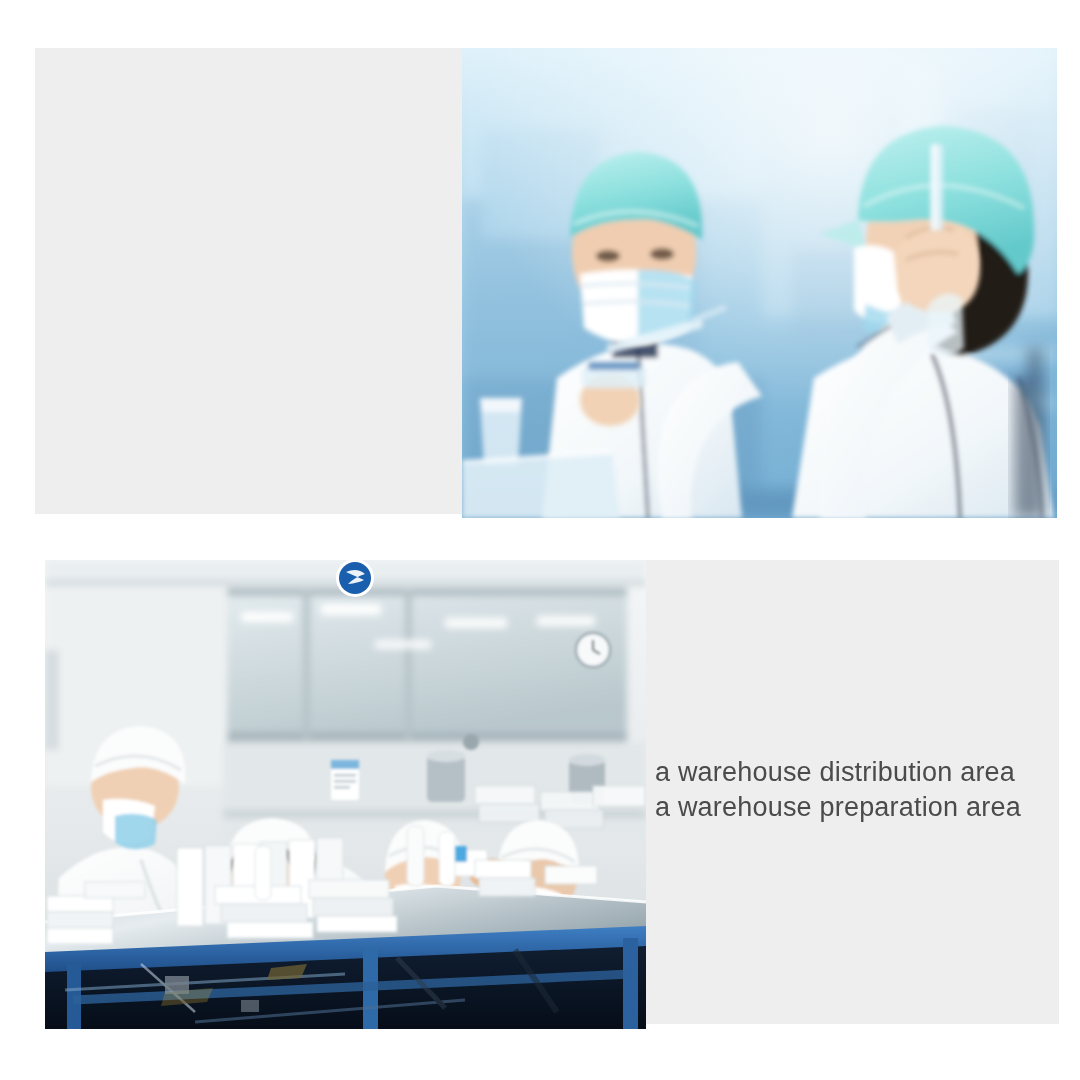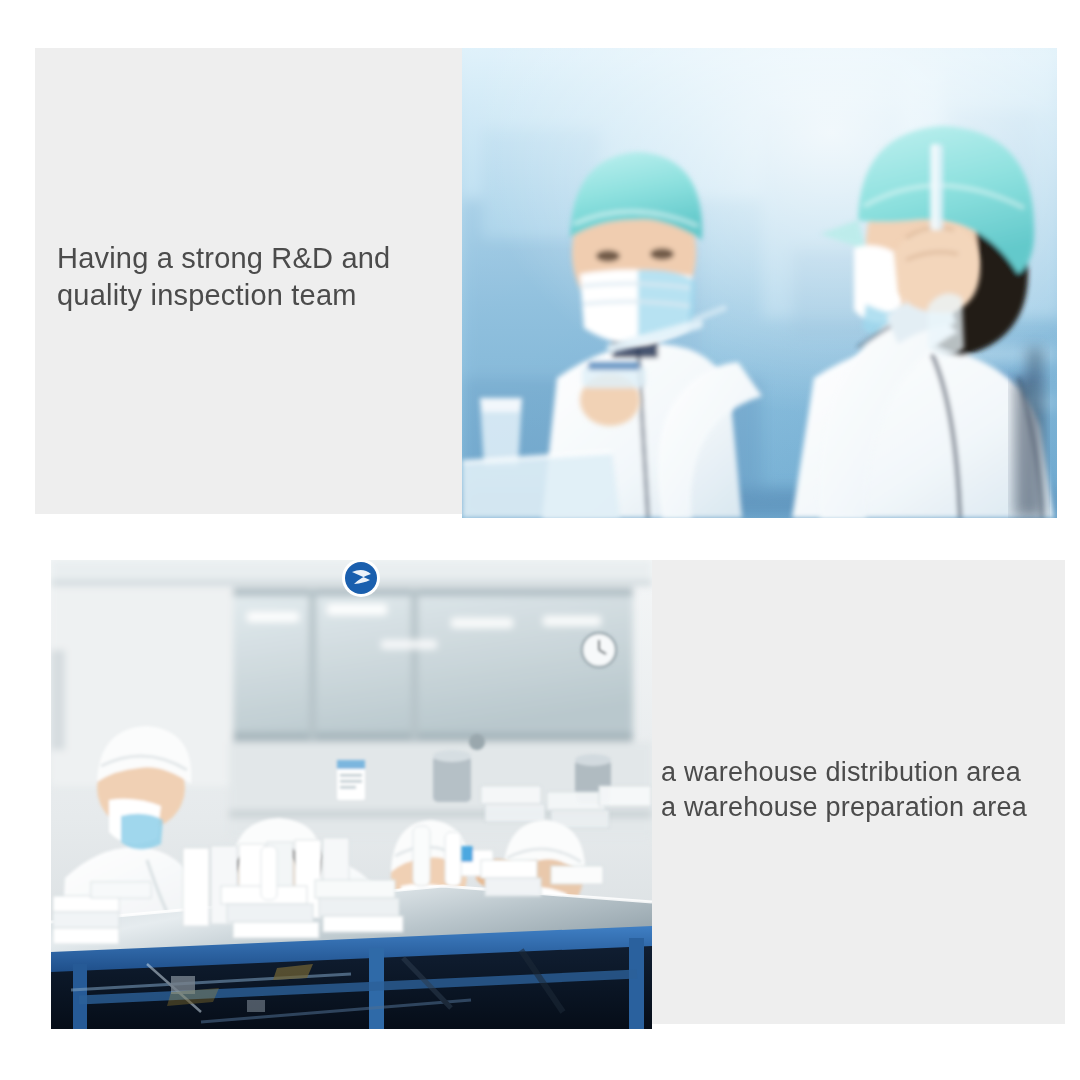--- a/index.html
+++ b/index.html
@@ -47,21 +47,21 @@
     top: 48px;
     width: 595px;
     height: 470px;
     overflow: hidden;
     background: #8fc5e2;
   }
 
   
   #section-two {
     position: absolute;
-    left: 18px; top: 530px;
+    left: 12px; top: 530px;
     width: 943px;
     height: 550px;
   }
   #panel-two {
     position: absolute;
     left: 400px;
     top: 30px;
     width: 647px;
     height: 464px;
     background: #eeeeee;
@@ -90,22 +90,20 @@
   .scene { position: absolute; inset: 0; }
   .scene svg { display: block; width: 100%; height: 100%; }
 </style>
 </head>
 <body>
 
 <div id="section-one">
 
   <div id="panel-one"></div>
 
-  <div id="caption-one">Having a strong R&amp;D and
-quality inspection team</div>
 
   <div id="photo-lab">
     <div class="scene">
       <svg viewBox="0 0 595 470" preserveAspectRatio="none" role="img">
         <defs>
           <linearGradient id="labBg" x1="0" y1="0" x2="1" y2="1">
             <stop offset="0%" stop-color="#a9d3ea"></stop>
             <stop offset="40%" stop-color="#8cc2e0"></stop>
             <stop offset="100%" stop-color="#6fa9cf"></stop>
           </linearGradient>

